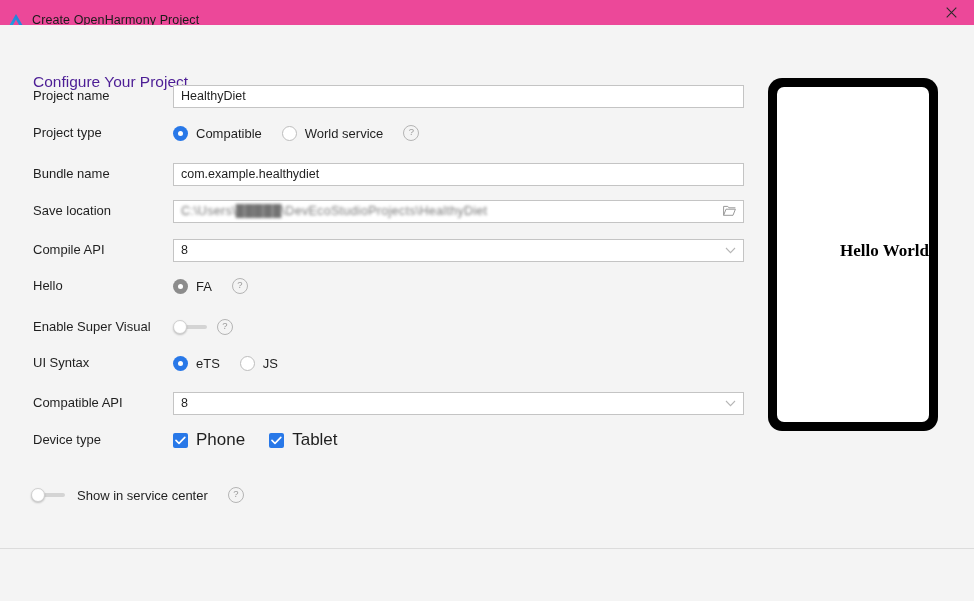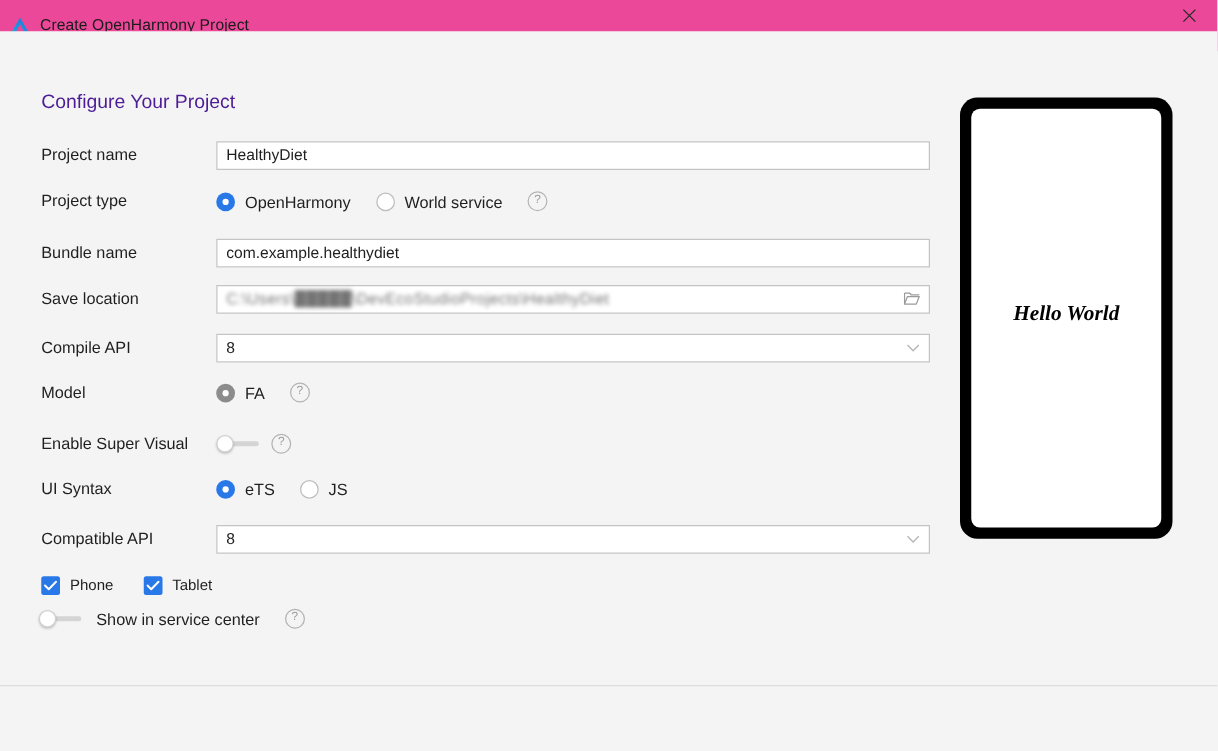--- a/index.html
+++ b/index.html
@@ -75,21 +75,20 @@
   }
 
   
   .row {
     position: absolute;
     left: 33px;
     width: 710px;
     height: 24px;
     display: flex;
     align-items: center;
-    margin-top: 28px;
   }
   .row-label {
     width: 140px;
     flex: 0 0 140px;
     font-size: 13px;
     color: #1f1f1f;
     line-height: 24px;
   }
   .ctl {
     flex: 1 1 auto;
@@ -222,21 +221,21 @@
     box-sizing: border-box;
     margin-right: 8px;
     flex: 0 0 15px;
     background: #2878e8;
     border-radius: 2px;
     display: flex;
     align-items: center;
     justify-content: center;
   }
   .checkbox svg { display: block; }
-  .check-label { font-size: 12px; color: #1f1f1f; }
+  .check-label { font-size: 17px; color: #1f1f1f; }
 
   
   .help {
     width: 14px;
     height: 14px;
     flex: 0 0 14px;
     border-radius: 50%;
     border: 1px solid #b4b4b4;
     color: #9a9a9a;
     font-size: 9.5px;
@@ -308,26 +307,25 @@
     height: 100%;
     background: #ffffff;
     border-radius: 7px;
     position: relative;
     overflow: hidden;
   }
   #preview-hello {
     position: absolute;
     width: 100%;
     top: 46%;
-    text-align: center;
+    text-align: right;
     font-family: "Liberation Serif", serif;
     font-size: 17px;
     font-weight: bold;
     color: #000000;
-    font-style: italic;
   }
 
   
   #footer {
     position: absolute;
     left: 0;
     top: 548px;
     width: 974px;
     height: 53px;
     background: #f4f4f4;
@@ -365,21 +363,21 @@
     <div class="ctl">
       <input class="textfield" type="text" value="HealthyDiet" style="">
     </div>
   </div>
 
   <div class="row" style="top:96px">
     <div class="row-label">Project type</div>
     <div class="ctl radio-group">
       <div class="radio-item">
         <span class="radio on"></span>
-        <span class="radio-label">OpenHarmony</span>
+        <span class="radio-label">Compatible</span>
       </div>
       <div class="radio-item">
         <span class="radio off"></span>
         <span class="radio-label">World service</span>
       </div>
       <div class="help">?</div>
     </div>
   </div>
 
   <div class="row" style="top:137px">
@@ -412,21 +410,21 @@
         <div class="combo-arrow">
           <svg width="11" height="7" viewBox="0 0 11 7">
             <path d="M1 1 L5.5 5.6 L10 1" fill="none" stroke="#b6b6b6" stroke-width="1.1"></path>
           </svg>
         </div>
       </div>
     </div>
   </div>
 
   <div class="row" style="top:249px">
-    <div class="row-label">Model</div>
+    <div class="row-label">Hello</div>
     <div class="ctl radio-group">
       <div class="radio-item">
         <span class="radio on grey"></span>
         <span class="radio-label">FA</span>
       </div>
       <div class="help">?</div>
     </div>
   </div>
 
   <div class="row" style="top:290px">
@@ -462,20 +460,21 @@
         <div class="combo-arrow">
           <svg width="11" height="7" viewBox="0 0 11 7">
             <path d="M1 1 L5.5 5.6 L10 1" fill="none" stroke="#b6b6b6" stroke-width="1.1"></path>
           </svg>
         </div>
       </div>
     </div>
   </div>
 
   <div class="row" style="top:403px">
+    <div class="row-label">Device type</div>
     <div class="ctl">
       <div class="check-item">
         <span class="checkbox">
           <svg width="11" height="9" viewBox="0 0 11 9">
             <path d="M1 4.4 L4 7.4 L9.8 1.4" fill="none" stroke="#ffffff" stroke-width="1.6" stroke-linecap="round" stroke-linejoin="round"></path>
           </svg>
         </span>
         <span class="check-label">Phone</span>
       </div>
       <div class="check-item">

